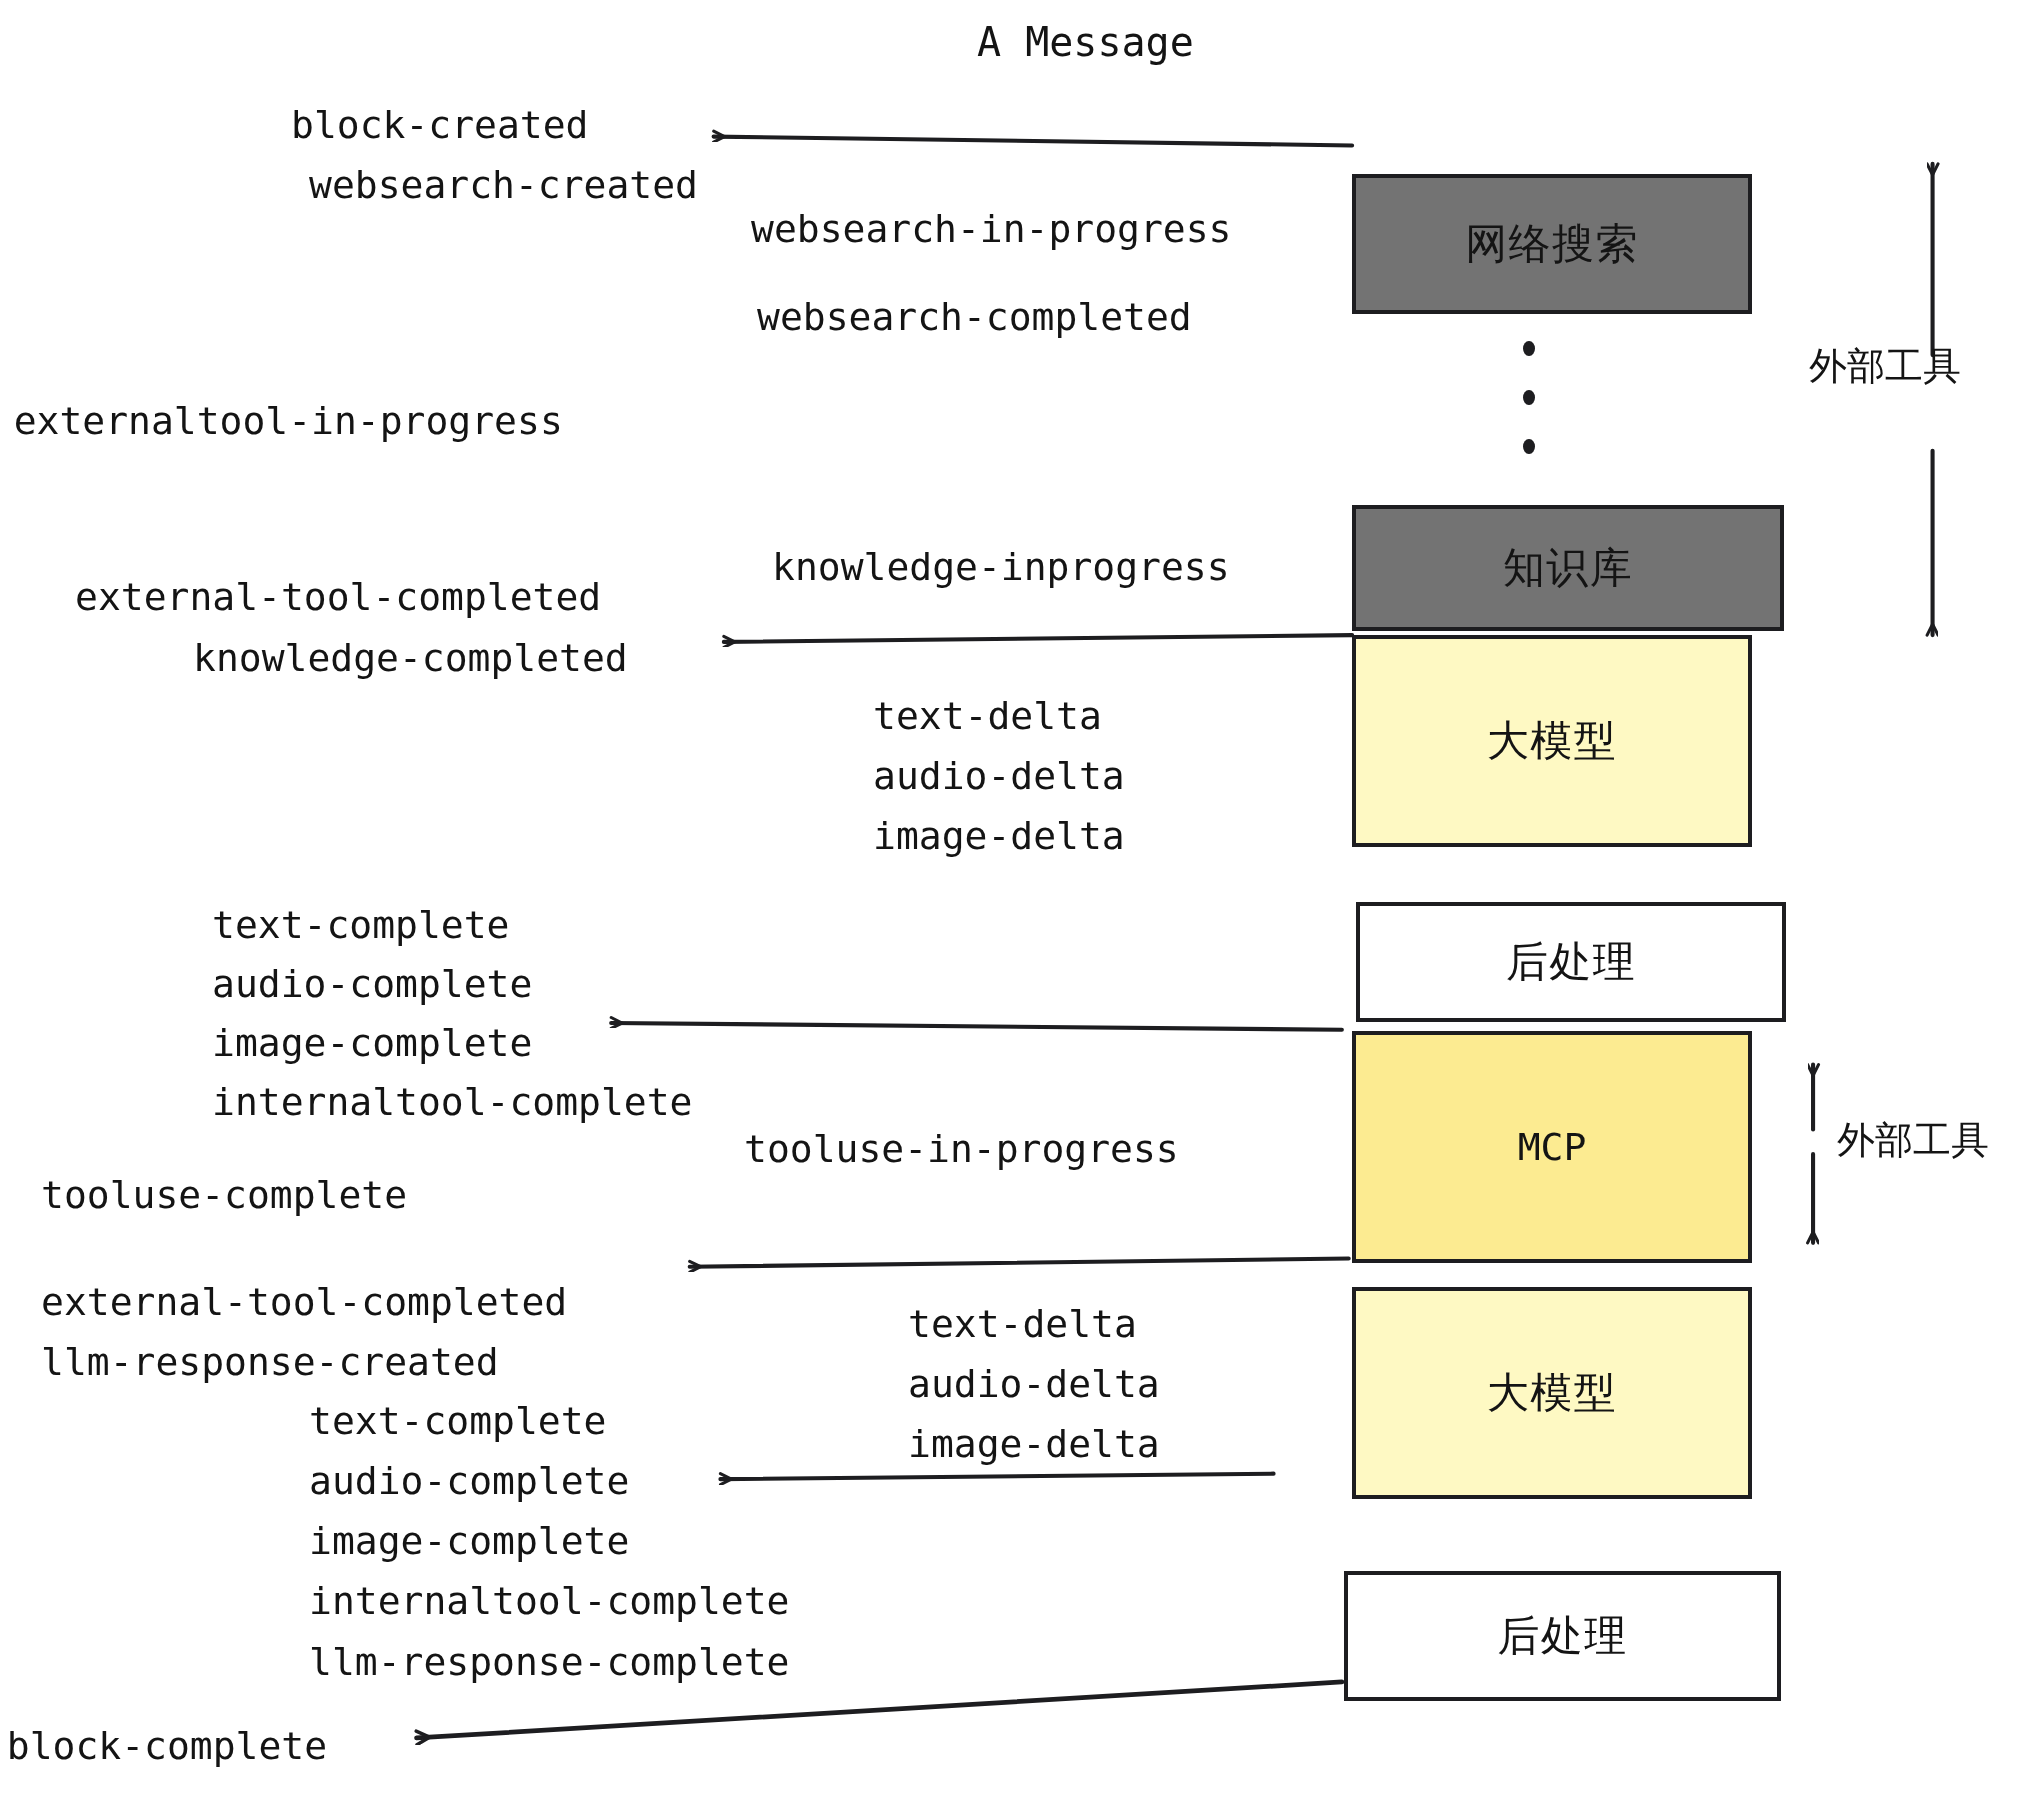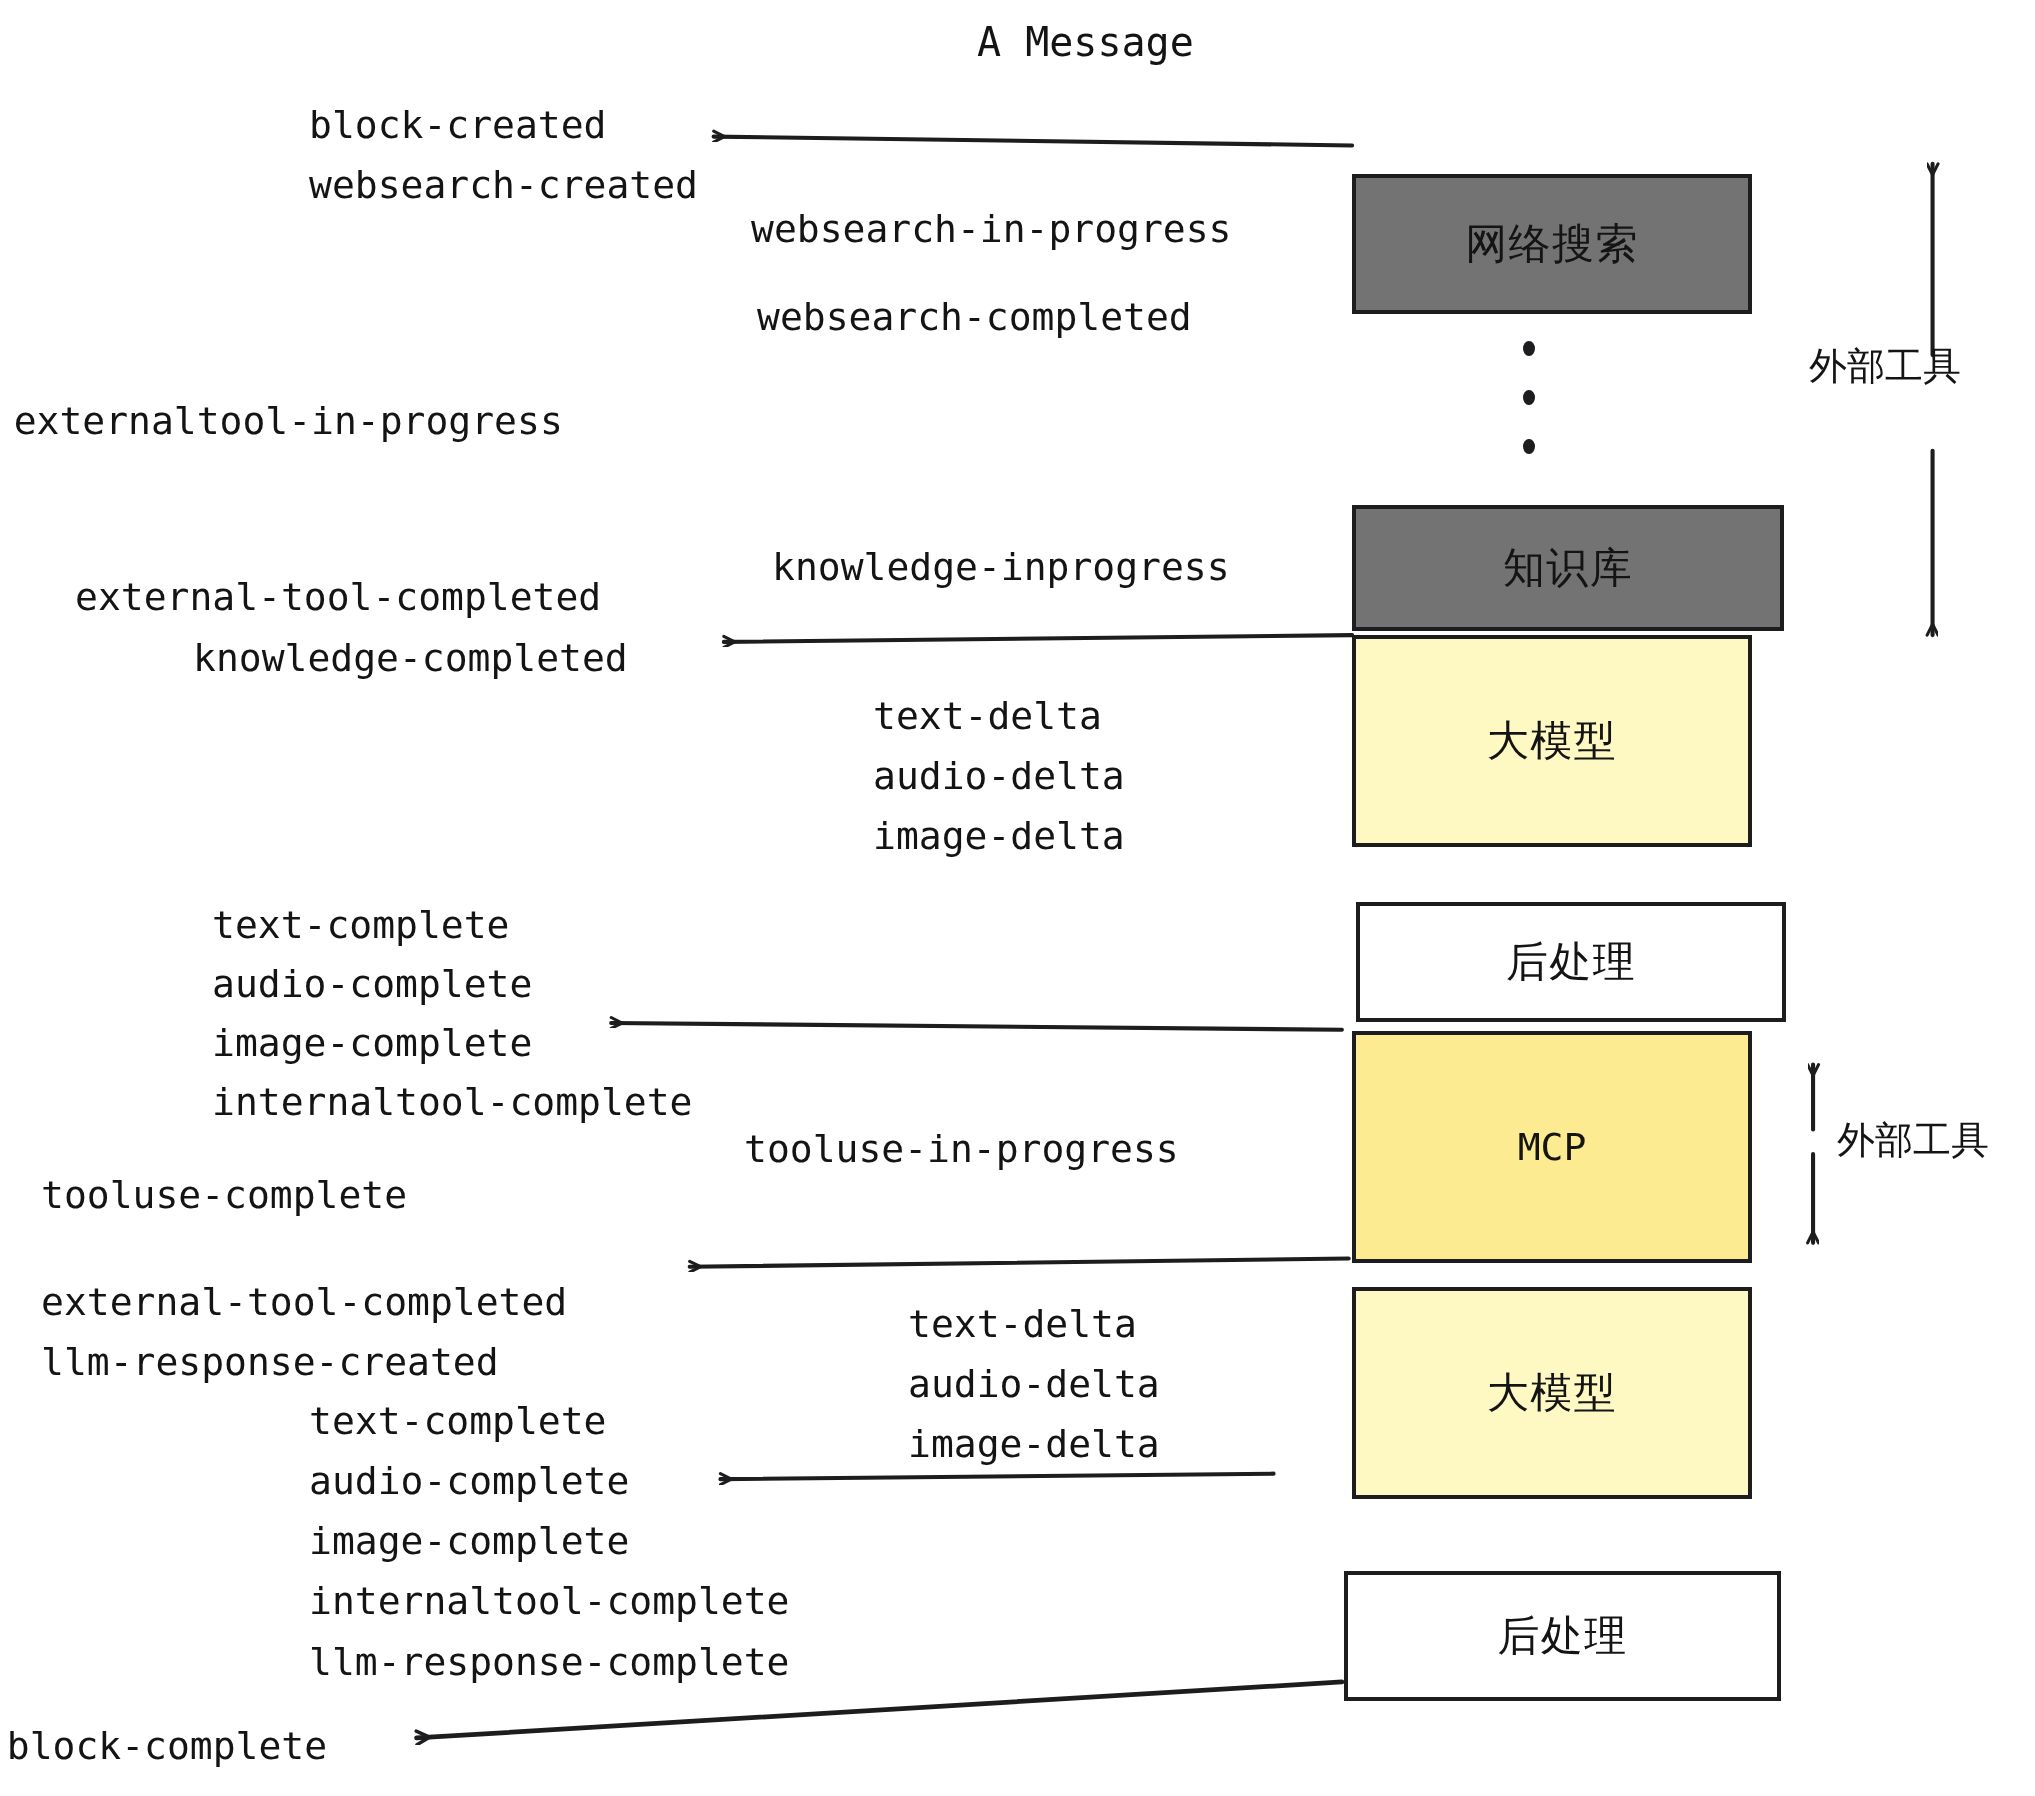--- a/index.html
+++ b/index.html
@@ -130,21 +130,21 @@
       <line x1="2830" y1="240" x2="2830" y2="520" stroke="#1d1d20" stroke-width="6" marker-end="url(#ah)" stroke-linecap="round" transform="rotate(180 2830 380)"></line>
       <line x1="2830" y1="660" x2="2830" y2="930" stroke="#1d1d20" stroke-width="6" marker-end="url(#ah)" stroke-linecap="round"></line>
     </g>
 
     <g>
       <line x1="2655" y1="1560" x2="2655" y2="1655" stroke="#1d1d20" stroke-width="6" marker-end="url(#ah)" stroke-linecap="round" transform="rotate(180 2655 1607)"></line>
       <line x1="2655" y1="1690" x2="2655" y2="1820" stroke="#1d1d20" stroke-width="6" marker-end="url(#ah)" stroke-linecap="round"></line>
     </g>
   </svg>
 
-  <div class="evt" style="left:309px; top:106px;">block-created</div>
+  <div class="evt" style="left:291px; top:106px;">block-created</div>
 
   <div class="evt" style="left:309px; top:166px;">websearch-created</div>
 
   <div class="evt" style="left:751px; top:210px;">websearch-in-progress</div>
 
   <div class="evt" style="left:757px; top:298px;">websearch-completed</div>
 
   <div class="evt" style="left:13.7px; top:402px;">externaltool-in-progress</div>
 
   <div class="evt" style="left:772px; top:548px;">knowledge-inprogress</div>

